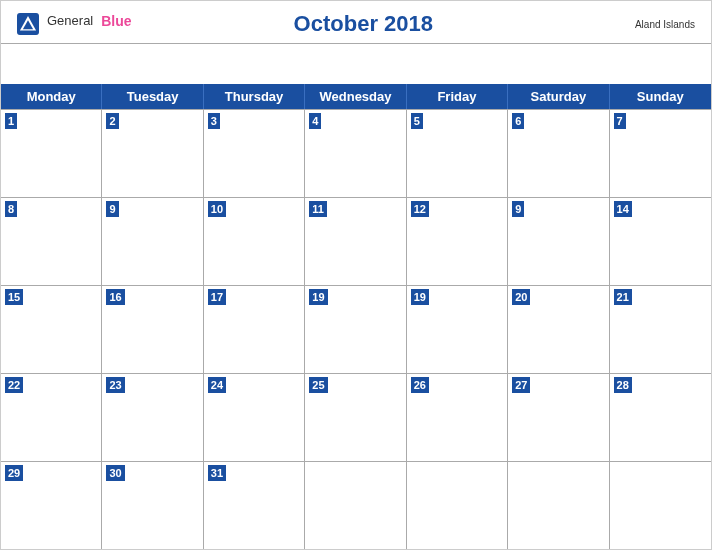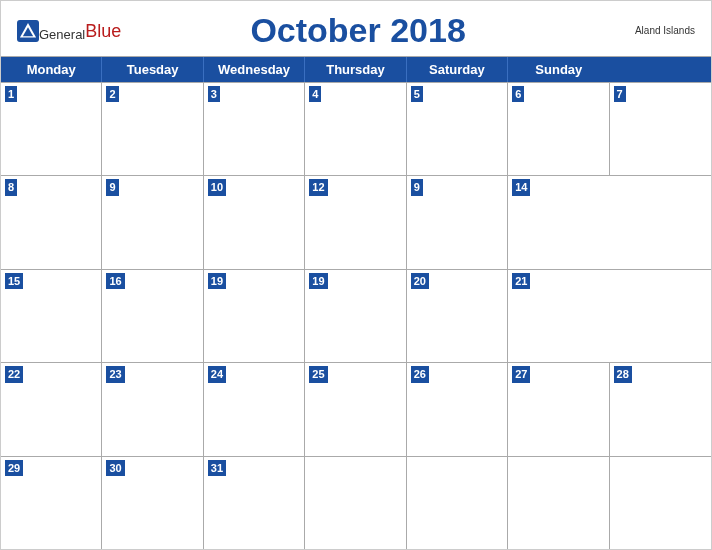--- a/index.html
+++ b/index.html
@@ -19,39 +19,39 @@
     }
     .calendar-header {
       display: flex;
       align-items: center;
       justify-content: space-between;
       padding: 10px 16px 6px 16px;
       background: #fff;
     }
     .logo-area {
       display: flex;
-      align-items: flex-end;
-      gap: 0;
+      align-items: flex-start;
+      gap: 8px;
     }
     .logo-text-general {
       font-size: 13px;
       color: #333;
       font-weight: normal;
     }
     .logo-text-blue {
-      font-size: 18px;
-      color: #b91c1c;
-      font-weight: normal;
+      font-size: 14px;
+      color: #ec4899;
+      font-weight: bold;
     }
     .logo-icon {
       width: 22px;
       height: 22px;
     }
     .calendar-title {
-      font-size: 34px;
+      font-size: 22px;
       color: #1a4fa0;
       font-weight: bold;
       text-align: center;
       flex: 1;
     }
     .region-label {
       font-size: 10px;
       color: #333;
       text-align: right;
       min-width: 100px;
@@ -59,20 +59,21 @@
     .calendar-grid {
       flex: 1;
       display: flex;
       flex-direction: column;
       border-top: 1px solid #aaa;
     }
     .day-headers {
       display: grid;
       grid-template-columns: repeat(7, 1fr);
       background: #1a4fa0;
+      margin-top: 40px;
     }
     .day-header {
       color: #fff;
       text-align: center;
       padding: 5px 0;
       font-size: 13px;
       font-weight: bold;
       border-right: 1px solid #3a6fc0;
     }
     .day-header:last-child {
@@ -124,22 +125,23 @@
       <span class="logo-text-blue">Blue</span>
     </div>
     <div class="calendar-title">October 2018</div>
     <div class="region-label">Aland Islands</div>
   </div>
 
   <div class="calendar-grid">
     <div class="day-headers">
       <div class="day-header">Monday</div>
       <div class="day-header">Tuesday</div>
+      <div class="day-header">Thursday</div>
       <div class="day-header">Wednesday</div>
-      <div class="day-header">Thursday</div>
+      <div class="day-header">Friday</div>
       <div class="day-header">Saturday</div>
       <div class="day-header">Sunday</div>
     </div>
     <div class="weeks-container" id="weeks-container">
     <div class="week-row">
           <div class="day-cell">
             <div class="day-number">1</div>
           </div>
           <div class="day-cell">
             <div class="day-number">2</div>
@@ -164,35 +166,41 @@
           <div class="day-cell">
             <div class="day-number">8</div>
           </div>
           <div class="day-cell">
             <div class="day-number">9</div>
           </div>
           <div class="day-cell">
             <div class="day-number">10</div>
           </div>
           <div class="day-cell">
+            <div class="day-number">11</div>
+          </div>
+          <div class="day-cell">
             <div class="day-number">12</div>
           </div>
           <div class="day-cell">
             <div class="day-number">9</div>
           </div>
           <div class="day-cell">
             <div class="day-number">14</div>
           </div>
         </div>
         <div class="week-row">
           <div class="day-cell">
             <div class="day-number">15</div>
           </div>
           <div class="day-cell">
             <div class="day-number">16</div>
+          </div>
+          <div class="day-cell">
+            <div class="day-number">17</div>
           </div>
           <div class="day-cell">
             <div class="day-number">19</div>
           </div>
           <div class="day-cell">
             <div class="day-number">19</div>
           </div>
           <div class="day-cell">
             <div class="day-number">20</div>
           </div>

